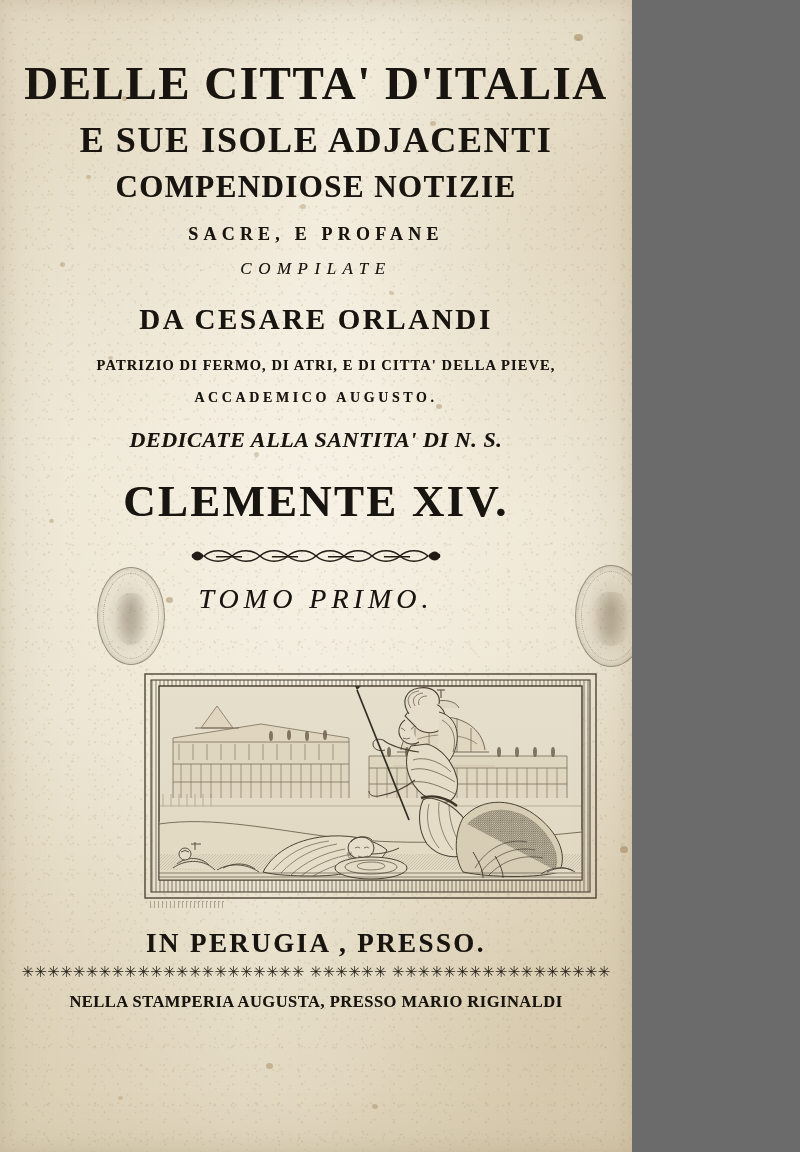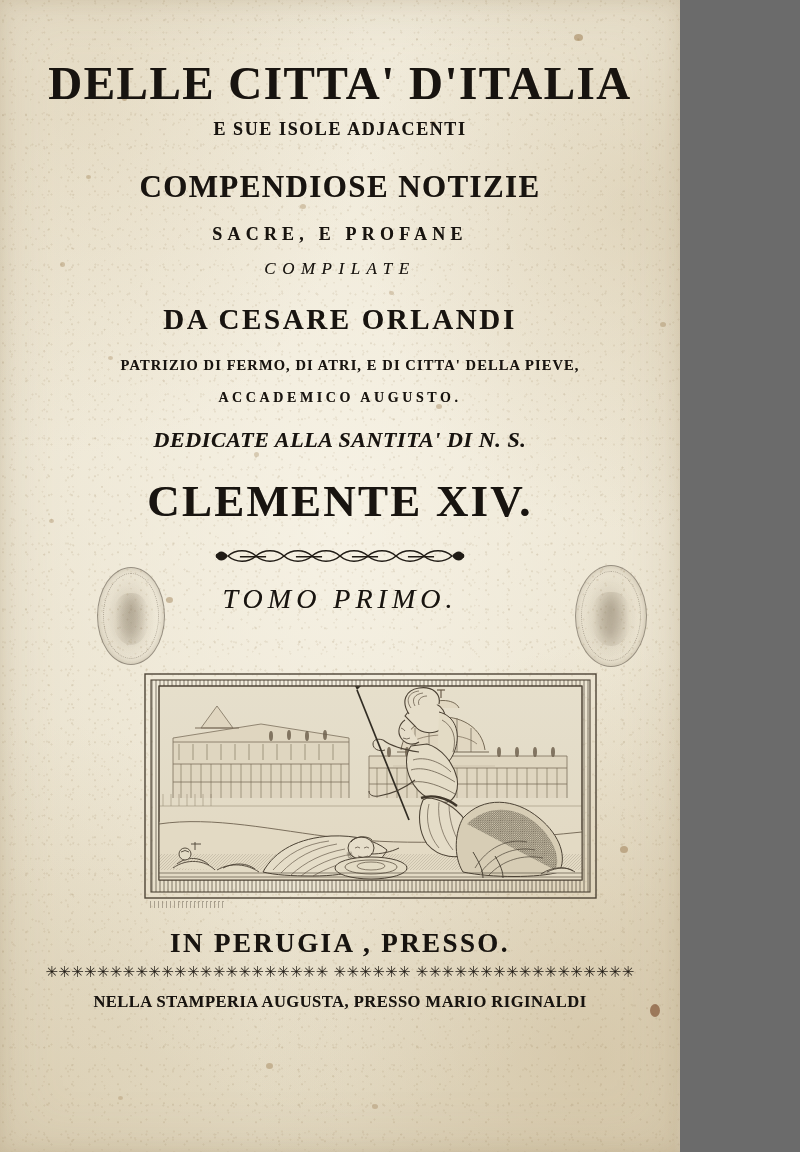--- a/index.html
+++ b/index.html
@@ -1,20 +1,20 @@
 <!DOCTYPE html>
 <html><head>
 <meta charset="utf-8">
 <style>
   html,body{margin:0;padding:0;background:#6b6b6b;}
   body{font-family:"Liberation Serif", serif;}
 
   .page{
     position:relative;
-    width:680px;height:1152px;
+    width:632px;height:1152px;
     overflow:hidden;
     background:
       radial-gradient(ellipse 60% 45% at 12% 8%,  rgba(206,188,152,.30), rgba(206,188,152,0) 70%),
       radial-gradient(ellipse 55% 40% at 92% 18%, rgba(199,180,142,.34), rgba(199,180,142,0) 70%),
       radial-gradient(ellipse 70% 50% at 88% 92%, rgba(193,172,133,.40), rgba(193,172,133,0) 72%),
       radial-gradient(ellipse 60% 45% at 8% 95%,  rgba(201,183,147,.28), rgba(201,183,147,0) 72%),
       radial-gradient(ellipse 80% 70% at 50% 45%, rgba(248,244,232,.85), rgba(248,244,232,0) 75%),
       linear-gradient(175deg,#efe9d8 0%,#ece5d2 35%,#e8e0cb 70%,#e3dac3 100%);
   }
 
@@ -52,21 +52,21 @@
   
   .type{position:absolute;left:0;right:0;text-align:center;color:#1b1713;}
 
   .ln{
     display:block;width:100%;text-align:center;
     color:#181410;
     text-shadow:0 0 .55px rgba(40,30,20,.45);
   }
 
   .t1{font-size:47px;letter-spacing:1.5px;font-weight:700;font-stretch:condensed;}
-  .t2{font-size:18px;letter-spacing:1.6px;font-weight:700;}
+  .t2{font-size:36px;letter-spacing:1.6px;font-weight:700;}
   .t3{font-size:31px;letter-spacing:1.4px;font-weight:700;}
   .t4{font-size:18px;letter-spacing:5.2px;font-weight:700;}
   .t5{font-size:17px;letter-spacing:6.5px;font-style:italic;font-weight:400;}
   .t6{font-size:29px;letter-spacing:2.6px;font-weight:700;}
   .t7{font-size:14.5px;letter-spacing:1.1px;font-weight:700;}
   .t8{font-size:14px;letter-spacing:3.6px;font-weight:700;}
   .t9{font-size:22px;letter-spacing:.6px;font-style:italic;font-weight:700;}
   .t10{font-size:45px;letter-spacing:2.2px;font-weight:700;}
   .t11{font-size:28px;letter-spacing:5px;font-style:italic;font-weight:400;}
   .t12{font-size:27px;letter-spacing:2.4px;font-weight:700;}

